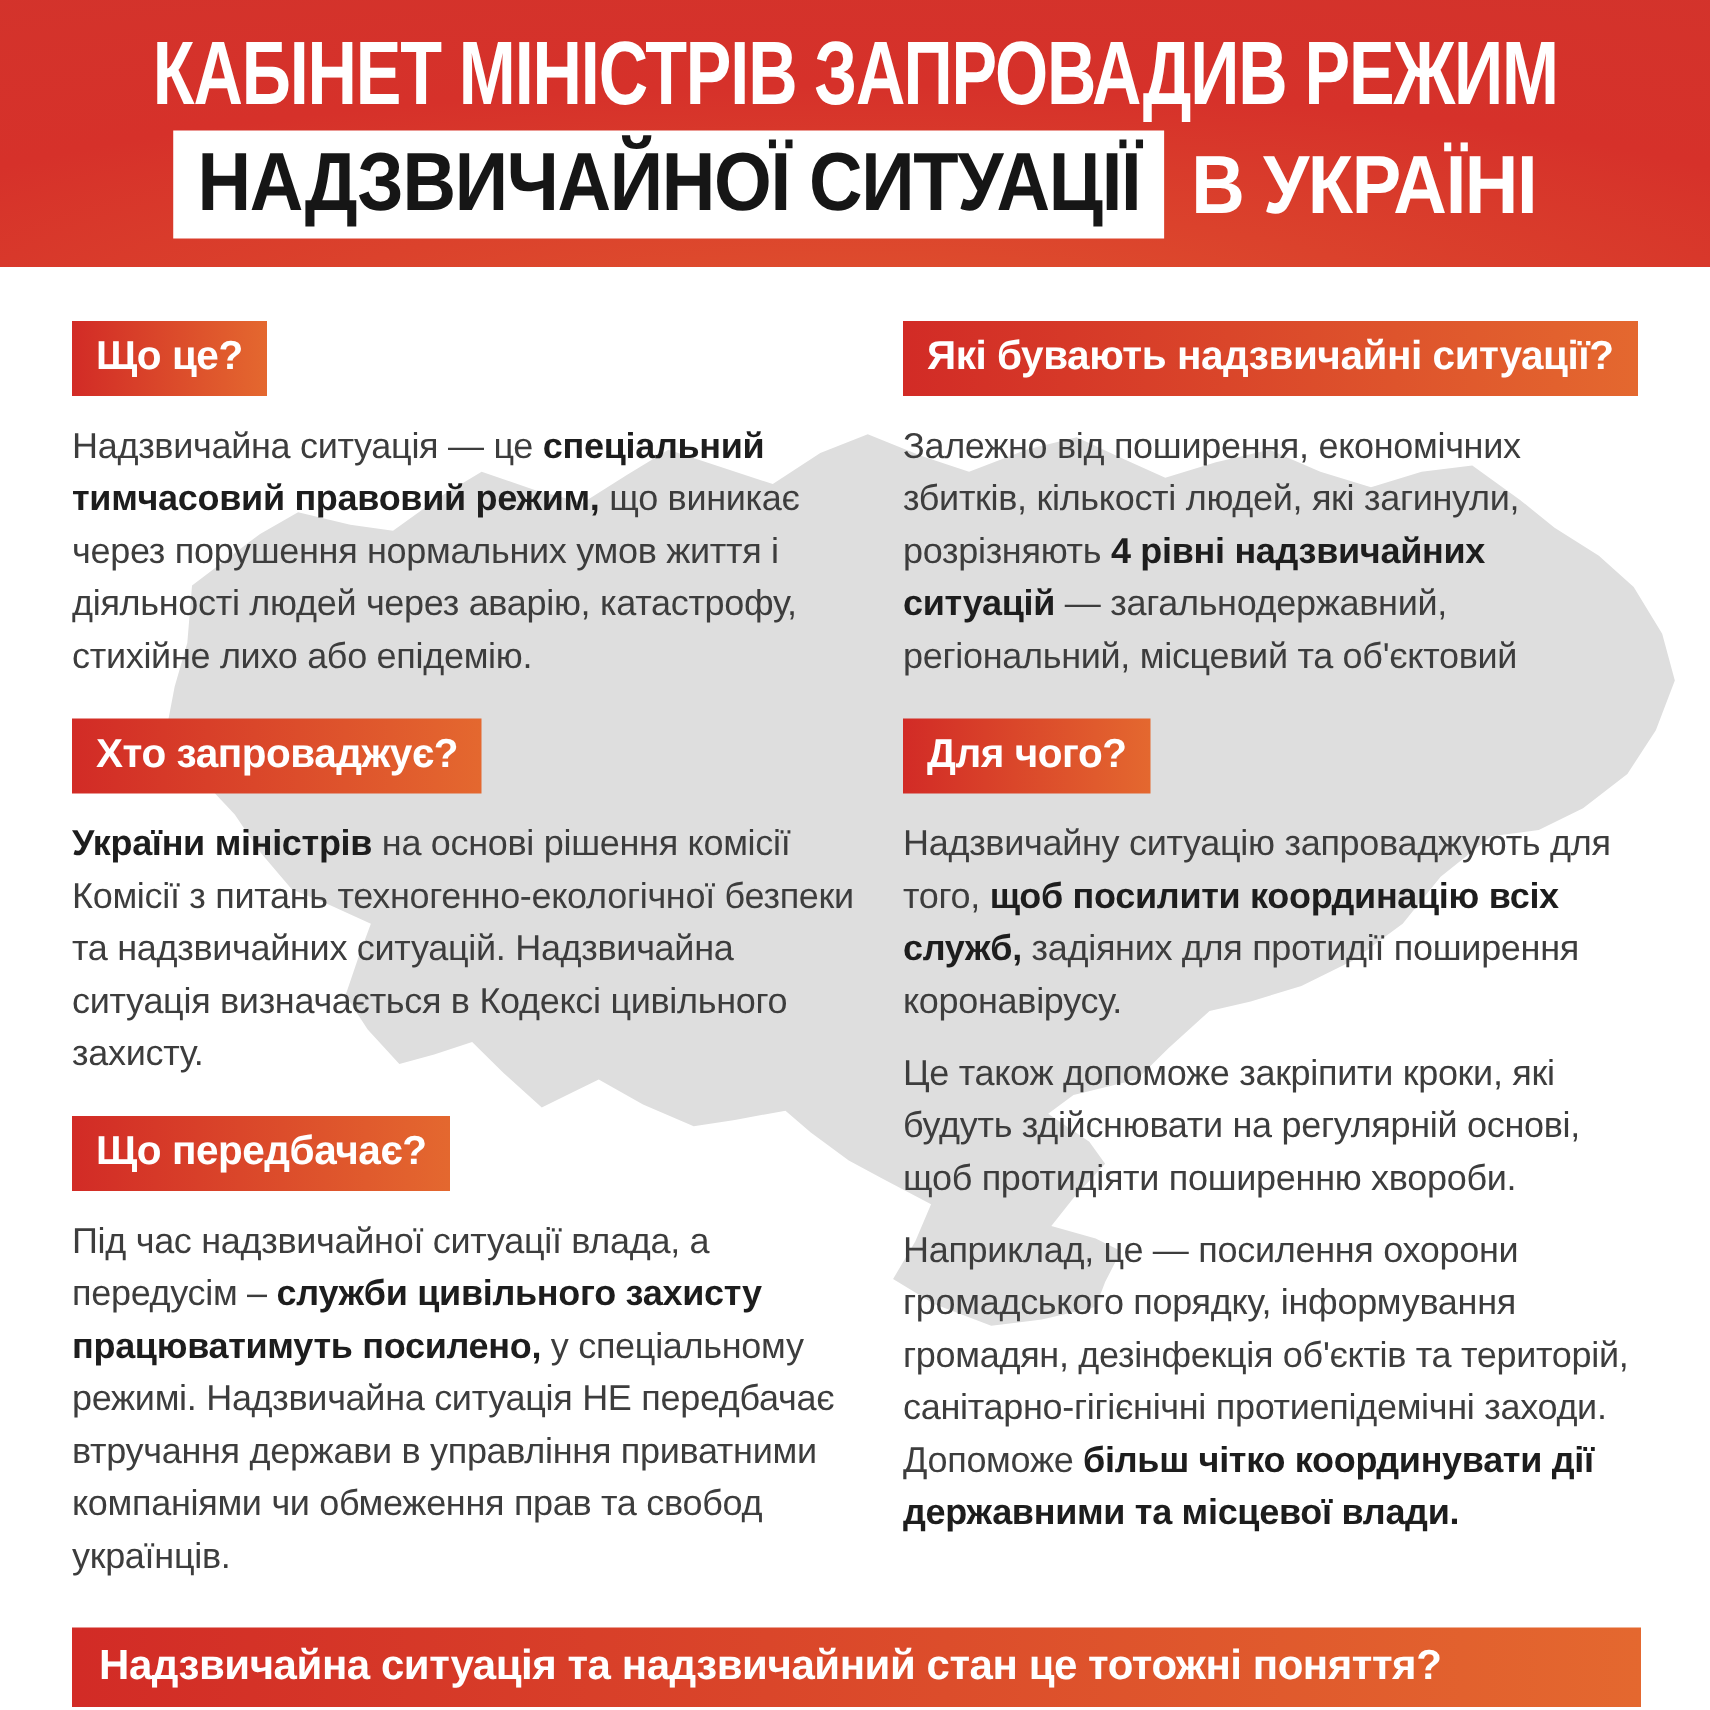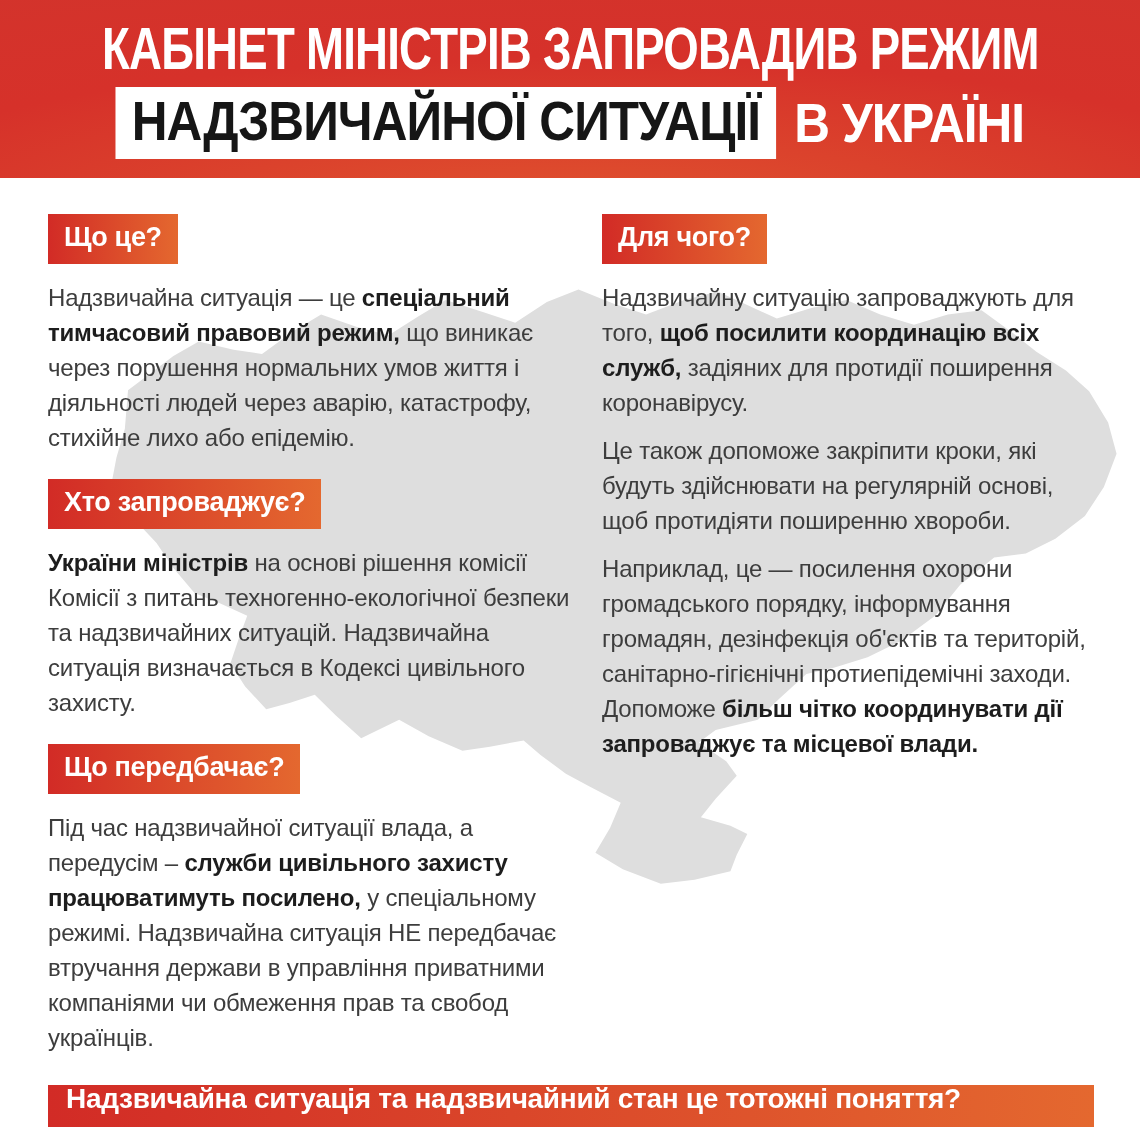--- a/index.html
+++ b/index.html
@@ -68,21 +68,21 @@
 
   
   .bottom{
     position:relative;z-index:1;
     padding:6px 46px 0 48px;
   }
   .label-wide{
     display:block;margin:0 0 17px 0;
     background:linear-gradient(90deg,#d22b26 0%,#e4682f 100%);
     color:#ffffff;font-weight:700;font-size:28px;line-height:1;
-    padding:0 18px 14px;letter-spacing:-0.3px;
+    padding:11px 18px 14px;letter-spacing:-0.3px;
   }
   .para-condensed{
     margin:0;font-size:24px;line-height:36px;color:#2e2e2e;
     transform:scaleX(0.93);transform-origin:left center;width:107.5%;
     letter-spacing:-0.2px;
   }
   .para-condensed b{color:#121212;}
 </style>
 </head>
 <body>
@@ -128,26 +128,30 @@
         <p class="para"><b>України міністрів</b> на основі рішення комісії Комісії з питань техногенно-екологічної безпеки та надзвичайних ситуацій. Надзвичайна ситуація визначається в Кодексі цивільного захисту.</p>
       </section>
 
       <section>
         <h2 class="label">Що передбачає?</h2>
         <p class="para">Під час надзвичайної ситуації влада, а передусім – <b>служби цивільного захисту працюватимуть посилено,</b> у спеціальному режимі. Надзвичайна ситуація НЕ передбачає втручання держави в управління приватними компаніями чи обмеження прав та свобод українців.</p>
       </section>
     </div>
 
     <div class="col-right">
+      <section>
+        <h2 class="label">Які бувають надзвичайні ситуації?</h2>
+        <p class="para">Залежно від поширення, економічних збитків, кількості людей, які загинули, розрізняють <b>4 рівні надзвичайних ситуацій</b> — загальнодержавний, регіональний, місцевий та об'єктовий</p>
+      </section>
 
       <section>
         <h2 class="label">Для чого?</h2>
         <p class="para">Надзвичайну ситуацію запроваджують для того, <b>щоб посилити координацію всіх служб,</b> задіяних для протидії поширення коронавірусу.</p>
         <p class="para">Це також допоможе закріпити кроки, які будуть здійснювати на регулярній основі, щоб протидіяти поширенню хвороби.</p>
-        <p class="para">Наприклад, це — посилення охорони громадського порядку, інформування громадян, дезінфекція об'єктів та територій, санітарно-гігієнічні протиепідемічні заходи. Допоможе <b>більш чітко координувати дії запроваджує та місцевої влади.</b></p>
+        <p class="para">Наприклад, це — посилення охорони громадського порядку, інформування громадян, дезінфекція об'єктів та територій, санітарно-гігієнічні протиепідемічні заходи. Допоможе <b>більш чітко координувати дії державними та місцевої влади.</b></p>
       </section>
     </div>
 
   </main>
 
   <section class="bottom">
     <h2 class="label-wide">Надзвичайна ситуація та надзвичайний стан це тотожні поняття?</h2>
     <p class="para-condensed"><b>Ні.</b> Надзвичайний стан запроваджує Верховна рада за поданням Президента України. У цей період держава може напряму управляти як державними, так і усіма приватними компаніями, а права і свободи українців можуть бути обмежені. </p>
   </section>
 

